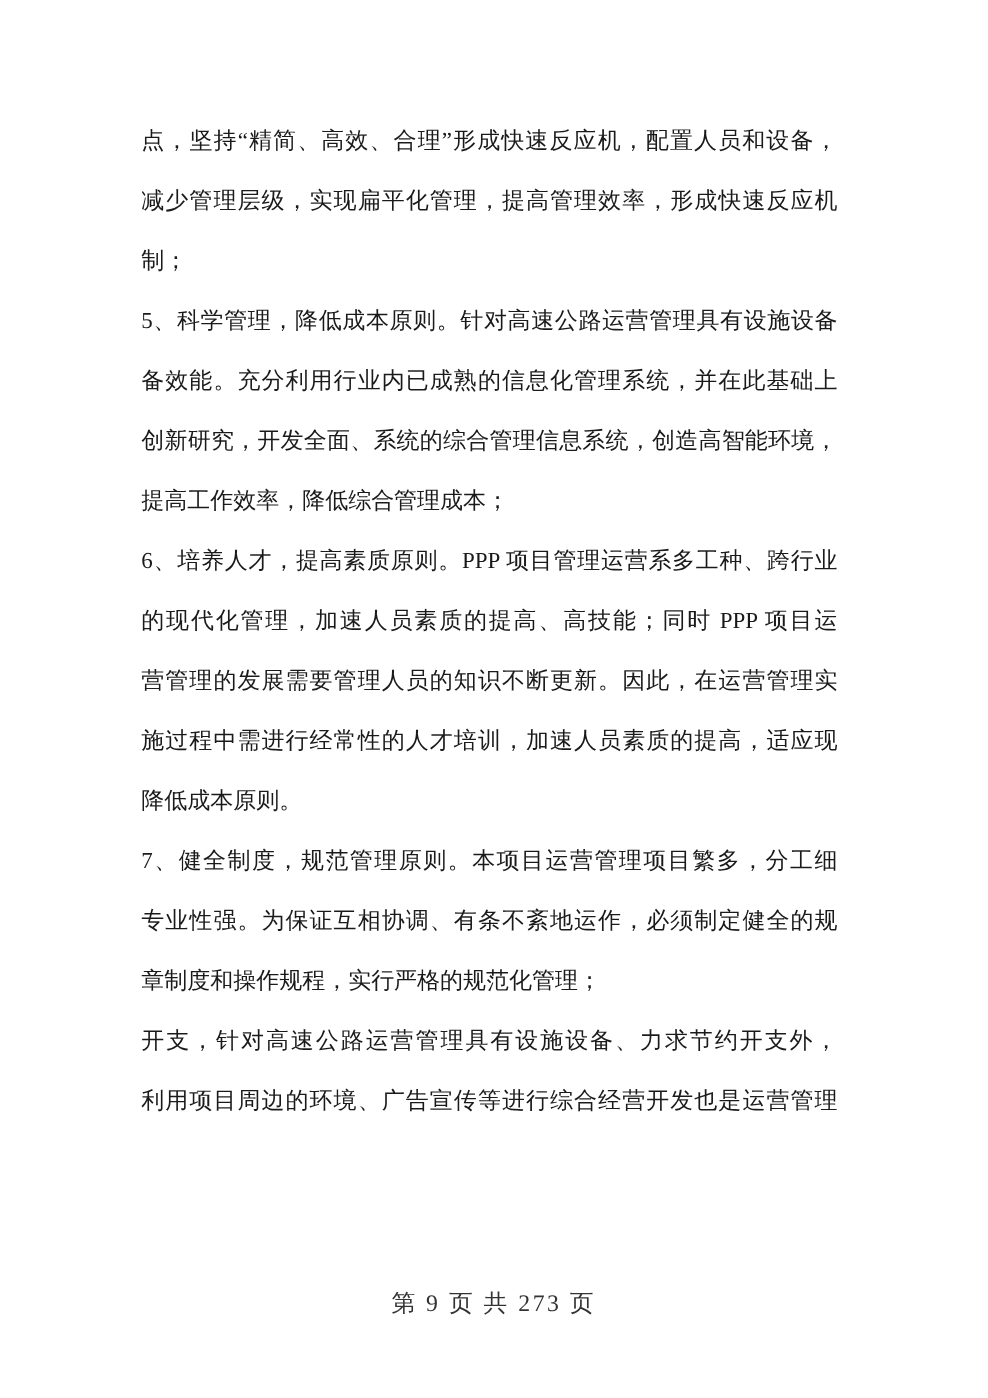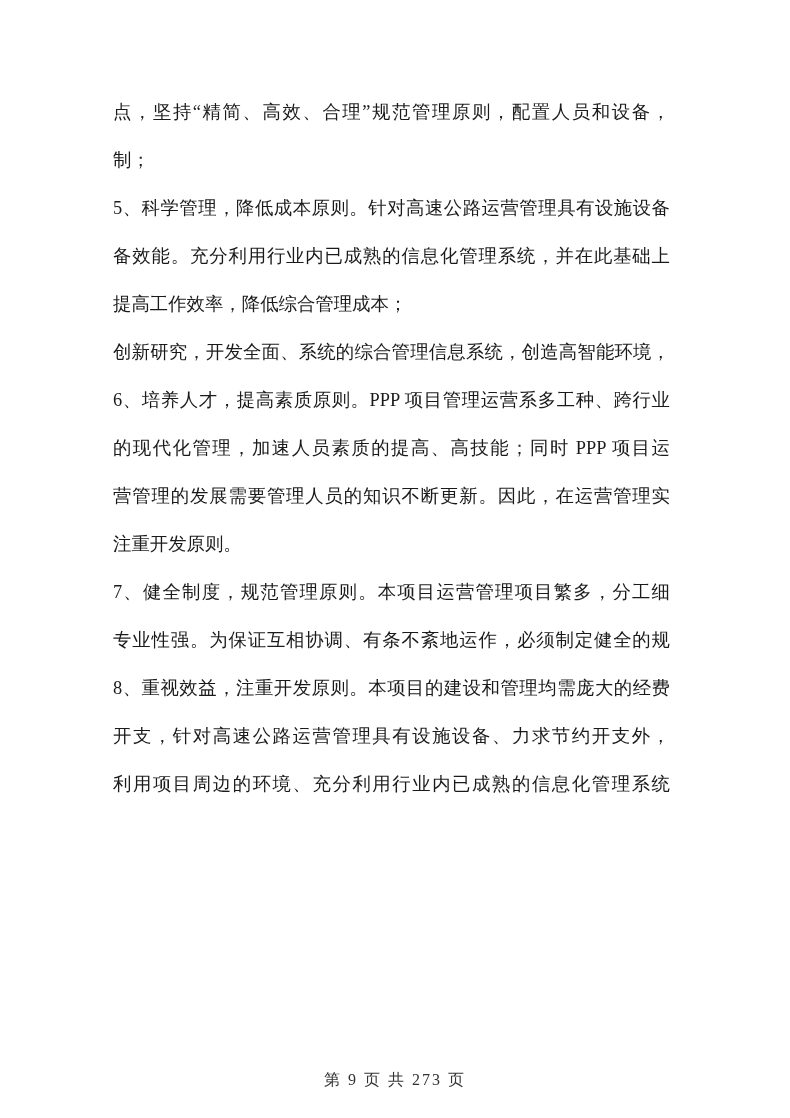--- a/index.html
+++ b/index.html
@@ -35,43 +35,44 @@
     text-align-last: left;
   }
 
   
   .footer {
     position: absolute;
     left: 0;
     top: 1034px;
     width: 790px;
     text-align: center;
-    font-size: 16px;
+    font-size: 19px;
     line-height: 20px;
     letter-spacing: 2px;
     color: var(--footer-color, #333333);
-    margin-top: 36px;
   }
 </style>
 </head>
 <body>
 
 <div class="doc">
-  <div class="line j">点，坚持“精简、高效、合理”规范管理原则，配置人员和设备，</div>
+  <div class="line j">点，坚持“精简、高效、合理”形成快速反应机，配置人员和设备，</div>
+  <div class="line j">减少管理层级，实现扁平化管理，提高管理效率，形成快速反应机</div>
   <div class="line end">制；</div>
   <div class="line j">5、科学管理，降低成本原则。针对高速公路运营管理具有设施设备</div>
   <div class="line j">备效能。充分利用行业内已成熟的信息化管理系统，并在此基础上</div>
+  <div class="line j">创新研究，开发全面、系统的综合管理信息系统，创造高智能环境，</div>
   <div class="line end">提高工作效率，降低综合管理成本；</div>
-  <div class="line j">创新研究，开发全面、系统的综合管理信息系统，创造高智能环境，</div>
   <div class="line j">6、培养人才，提高素质原则。PPP 项目管理运营系多工种、跨行业</div>
   <div class="line j">的现代化管理，加速人员素质的提高、高技能；同时 PPP 项目运</div>
   <div class="line j">营管理的发展需要管理人员的知识不断更新。因此，在运营管理实</div>
-  <div class="line end">注重开发原则。</div>
+  <div class="line j">施过程中需进行经常性的人才培训，加速人员素质的提高，适应现</div>
+  <div class="line end">降低成本原则。</div>
   <div class="line j">7、健全制度，规范管理原则。本项目运营管理项目繁多，分工细致，</div>
   <div class="line j">专业性强。为保证互相协调、有条不紊地运作，必须制定健全的规</div>
-  <div class="line j">8、重视效益，注重开发原则。本项目的建设和管理均需庞大的经费</div>
+  <div class="line end">章制度和操作规程，实行严格的规范化管理；</div>
   <div class="line j">开支，针对高速公路运营管理具有设施设备、力求节约开支外，</div>
-  <div class="line j">利用项目周边的环境、充分利用行业内已成熟的信息化管理系统</div>
+  <div class="line j">利用项目周边的环境、广告宣传等进行综合经营开发也是运营管理</div>
 </div>
 
 <div class="footer">
   <span>第 9 页 共 273 页</span>
 </div>
 
 </body></html>

